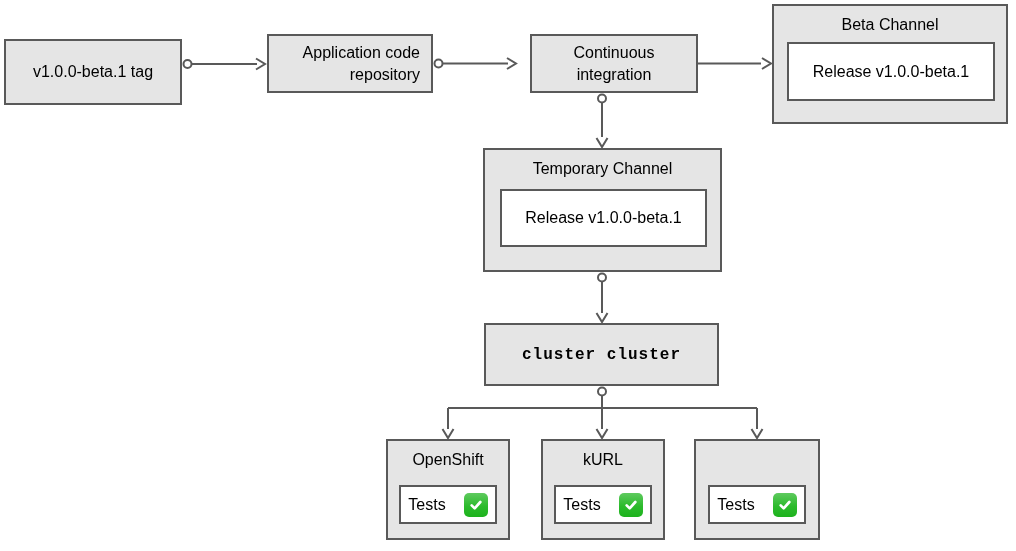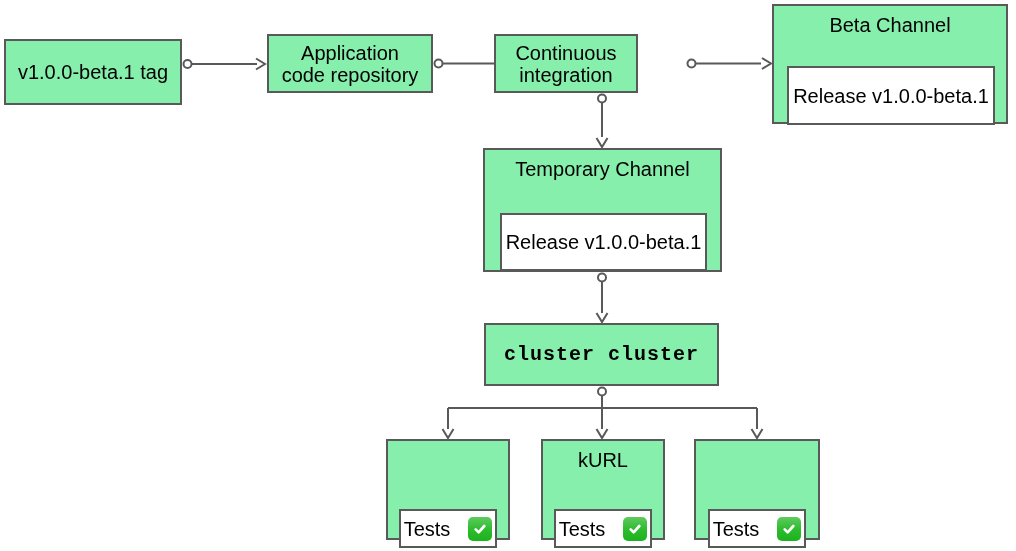--- a/index.html
+++ b/index.html
@@ -17,24 +17,24 @@
   }
   #edges {
     position: absolute;
     left: 0;
     top: 0;
     pointer-events: none;
   }
   .node {
     position: absolute;
     box-sizing: border-box;
-    background: #86efac;
+    background: #e5e5e5;
     border: 2px solid #595959;
     color: #000000;
-    font-size: 20px;
+    font-size: 16px;
     line-height: 22px;
     text-align: center;
   }
   .leaf {
     display: flex;
     align-items: center;
     justify-content: center;
   }
   .container-title {
     position: absolute;
@@ -44,21 +44,20 @@
     text-align: center;
   }
   .inner-box {
     position: absolute;
     box-sizing: border-box;
     background: #ffffff;
     border: 2px solid #595959;
     display: flex;
     align-items: center;
     justify-content: center;
-    margin-top: 24px;
   }
   .mono {
     font-family: "Liberation Mono", "DejaVu Sans Mono", monospace;
     font-weight: bold;
     letter-spacing: 1px;
   }
   .label-narrow {
     display: inline-block;
     max-width: 140px;
   }
@@ -119,25 +118,25 @@
       <polyline points="442.5,429 448,438 453.5,429"></polyline>
       <polyline points="596.5,429 602,438 607.5,429"></polyline>
       <polyline points="751.5,429 757,438 762.5,429"></polyline>
     </g>
   </svg>
 
   <div class="node leaf" style="left:4px; top:39px; width:178px; height:66px;">
     <span>v1.0.0-beta.1 tag</span>
   </div>
 
-  <div class="node leaf" style="left:267px; top:34px; width:166px; height:59px;">
+  <div class="node leaf" style="left:267px; top:34px; width:166px; height:59px;text-align:right;">
     <span class="label-narrow">Application code repository</span>
   </div>
 
-  <div class="node leaf" style="left:494px; top:34px; width:144px; height:59px;">
+  <div class="node leaf" style="left:530px; top:34px; width:168px; height:59px;">
     <span class="label-narrow" style="max-width:120px;">Continuous integration</span>
   </div>
 
   <div class="node" style="left:772px; top:4px; width:236px; height:120px;">
     <div class="container-title">Beta Channel</div>
     <div class="inner-box" style="left:13px; top:36px; width:208px; height:59px;">
       <span>Release v1.0.0-beta.1</span>
     </div>
   </div>
 
@@ -146,20 +145,21 @@
     <div class="inner-box" style="left:15px; top:39px; width:207px; height:58px;">
       <span>Release v1.0.0-beta.1</span>
     </div>
   </div>
 
   <div class="node leaf mono" style="left:484px; top:323px; width:235px; height:63px;">
     <span>cluster cluster</span>
   </div>
 
   <div class="node" style="left:386px; top:439px; width:124px; height:101px;">
+    <div class="container-title">OpenShift</div>
     <div class="inner-box tests-row" style="left:11px; top:44px; width:98px; height:39px;">
       <span>Tests</span>
       <span class="check-badge">
         <svg width="16" height="16" viewBox="0 0 24 24">
           <path d="M5.5 12.5 L10 17 L18.5 7.5" stroke="#ffffff" stroke-width="4" fill="none" stroke-linecap="round" stroke-linejoin="round"></path>
         </svg>
       </span>
     </div>
   </div>
 

